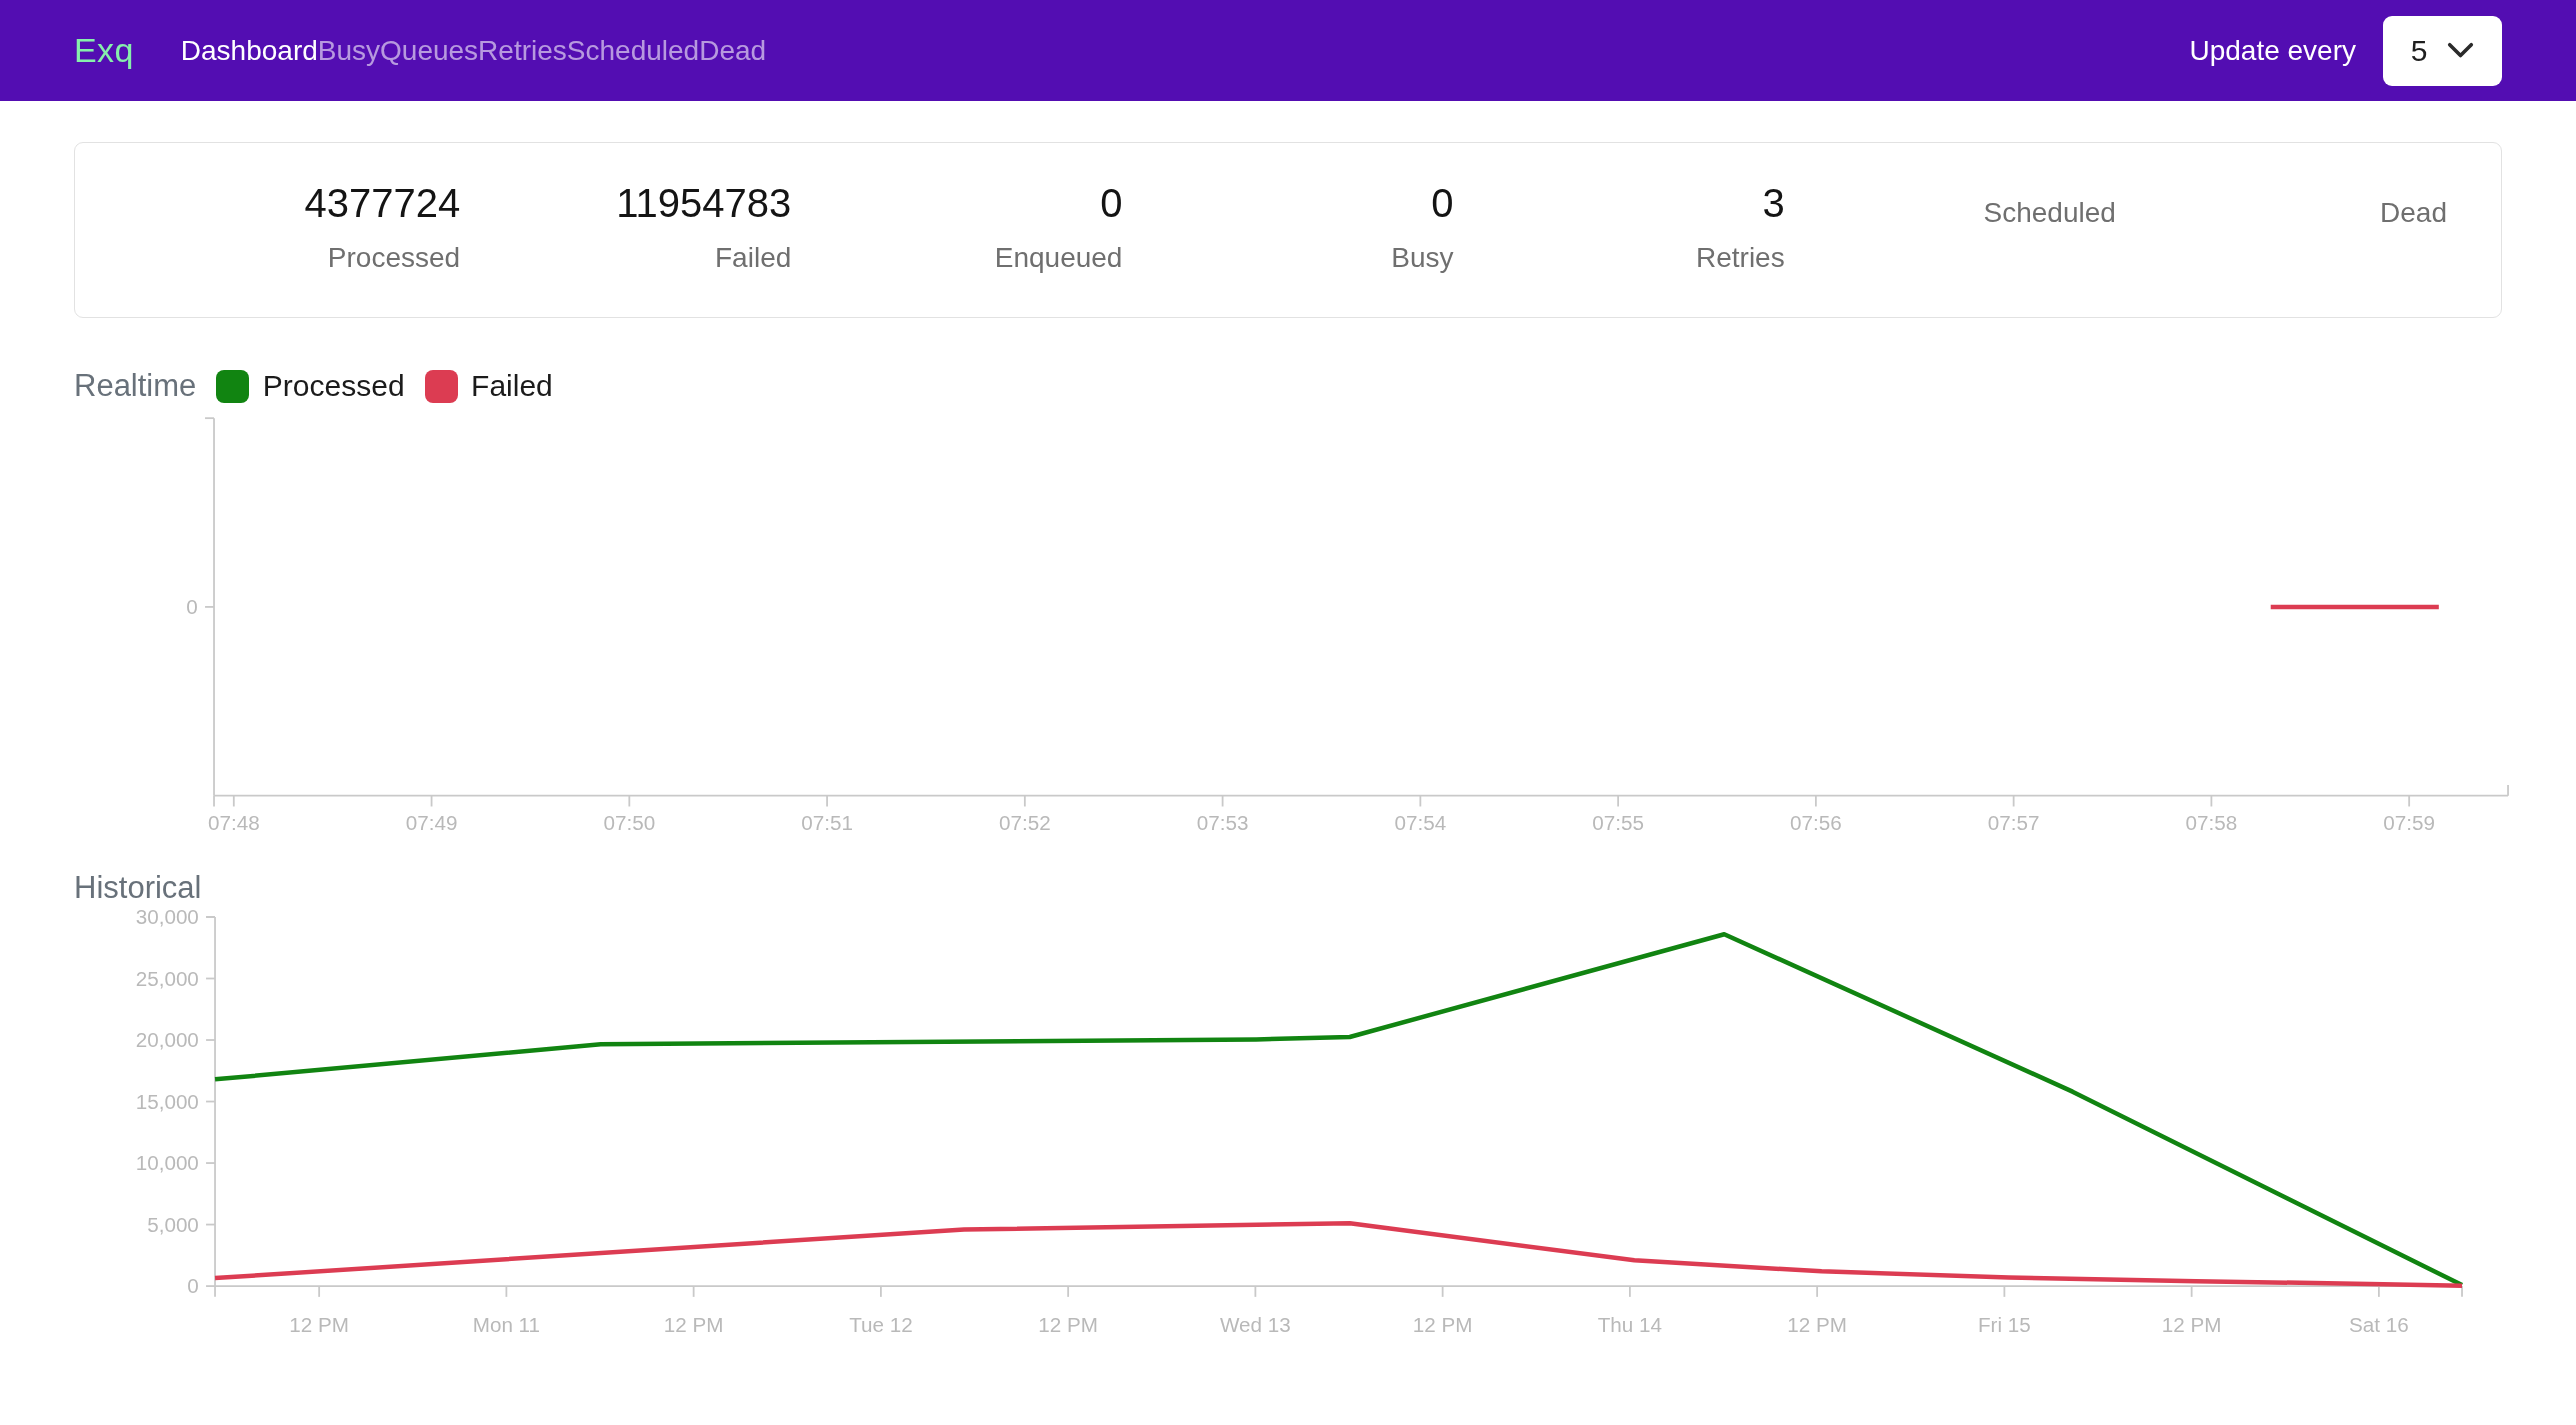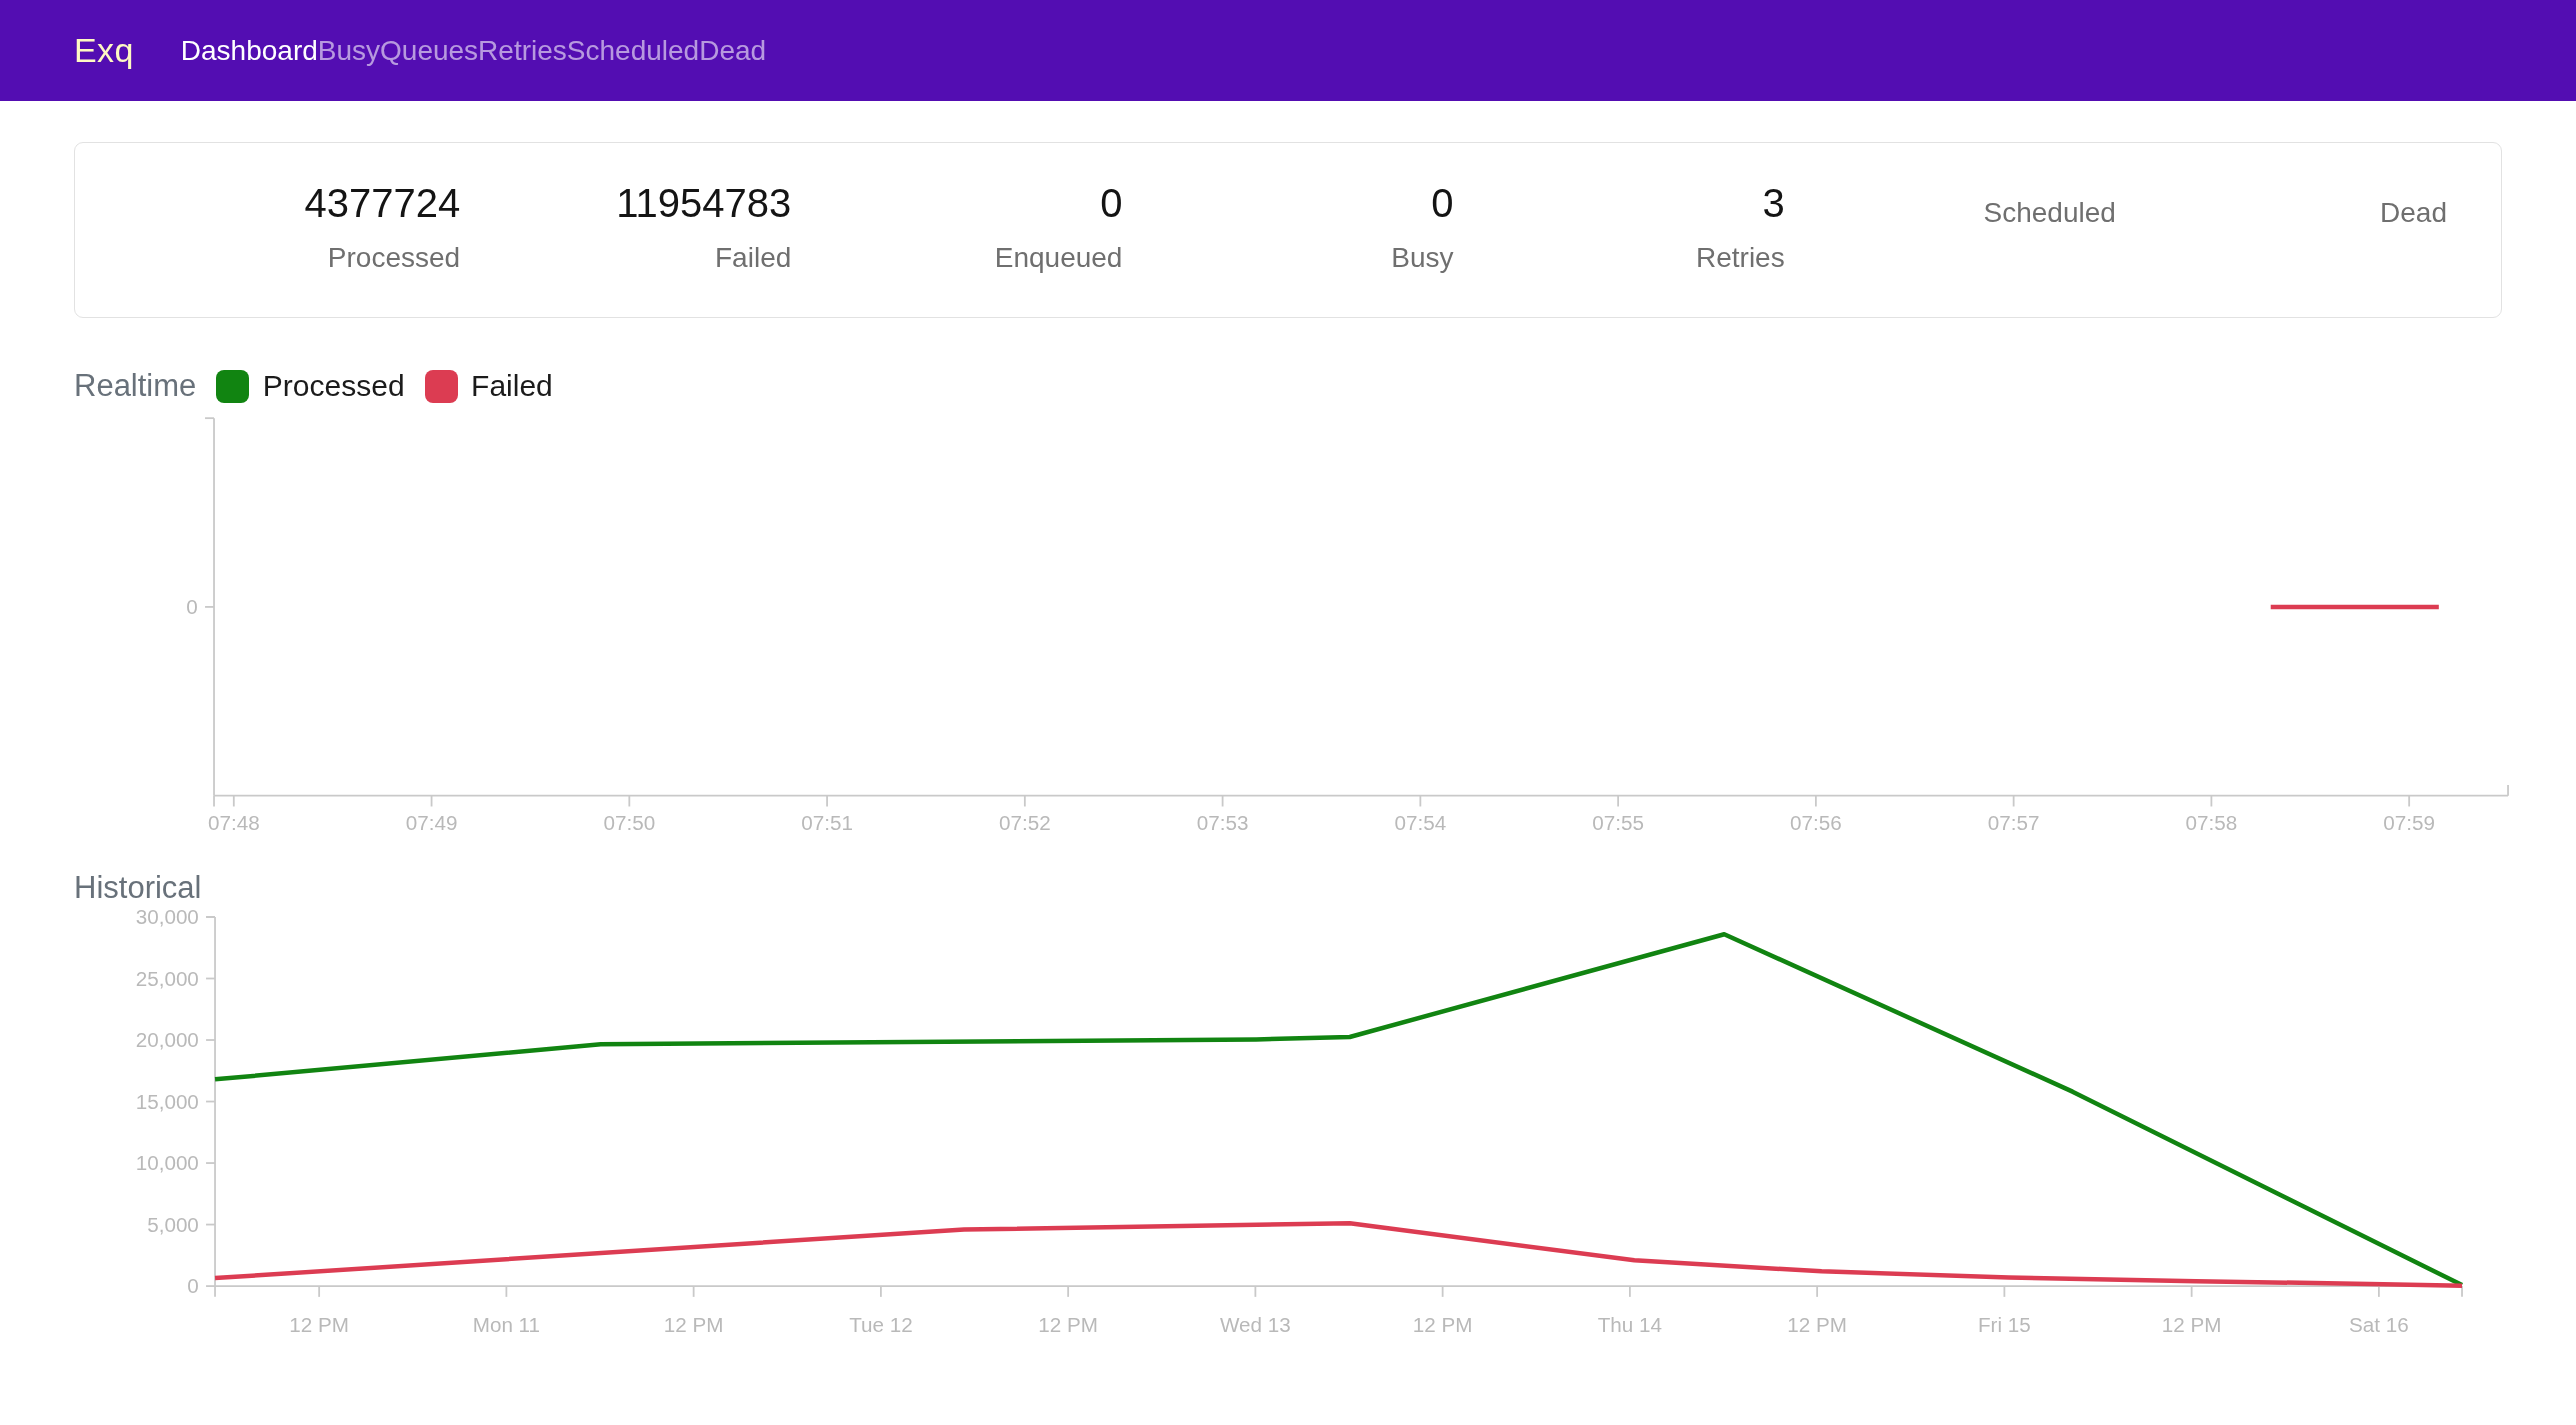--- a/index.html
+++ b/index.html
@@ -1,21 +1,21 @@
 <!DOCTYPE html>
 <html style="font-size:14.4px"><head>
 <meta charset="utf-8">
 <style>
   * { box-sizing: border-box; margin: 0; padding: 0; }
   html,body { width: 2576px; height: 1426px; background:#ffffff; overflow:hidden;
     font-family:"Liberation Sans","DejaVu Sans",sans-serif; }
 
   
   .navbar { height:101px; background:#530db2; display:flex; align-items:center; padding:0 74px; }
-  .brand { color:#fef9c3; font-size:34px; margin-right:47px; letter-spacing:0.4px; }
+  .brand { color:#86efac; font-size:34px; margin-right:47px; letter-spacing:0.4px; }
   .nav-links { display:flex; align-items:center; }
   .nav-link { color:rgba(255,255,255,.58); font-size:28px; cursor:pointer; text-decoration:none; }
   .nav-link.active { color:#ffffff; }
   .nav-right { margin-left:auto; display:flex; align-items:center; gap:27px; }
   .update-label { color:#ffffff; font-size:28px; }
   .interval-select { width:119px; height:70px; background:#ffffff; border-radius:9px;
     display:flex; align-items:center; justify-content:center; gap:20px; cursor:pointer; }
   .interval-value { font-size:30px; color:#1f1f1f; }
 
   
@@ -49,20 +49,29 @@
 
 <nav class="navbar">
   <div class="brand">Exq</div>
   <div class="nav-links">
     <a class="nav-link active">Dashboard</a>
     <a class="nav-link">Busy</a>
     <a class="nav-link">Queues</a>
     <a class="nav-link">Retries</a>
     <a class="nav-link">Scheduled</a>
     <a class="nav-link">Dead</a>
+  </div>
+  <div class="nav-right">
+    <span class="update-label">Update every</span>
+    <div class="interval-select">
+      <span class="interval-value">5</span>
+      <svg width="27" height="18" viewBox="0 0 30 20">
+        <polyline points="3,3 15,15 27,3" fill="none" stroke="#2b2b2b" stroke-width="4" stroke-linecap="round" stroke-linejoin="round"></polyline>
+      </svg>
+    </div>
   </div>
 </nav>
 
 <div class="stats-card">
   <div class="stat">
     <div class="stat-value">4377724</div>
     <div class="stat-label">Processed</div>
   </div>
   <div class="stat">
     <div class="stat-value">11954783</div>

